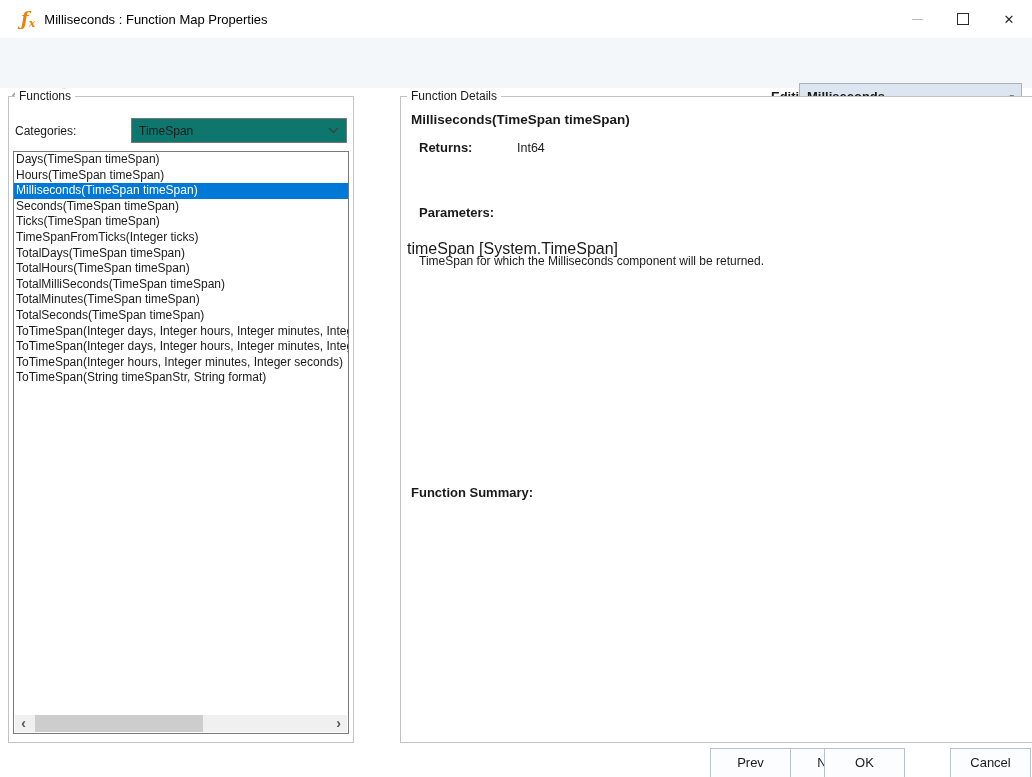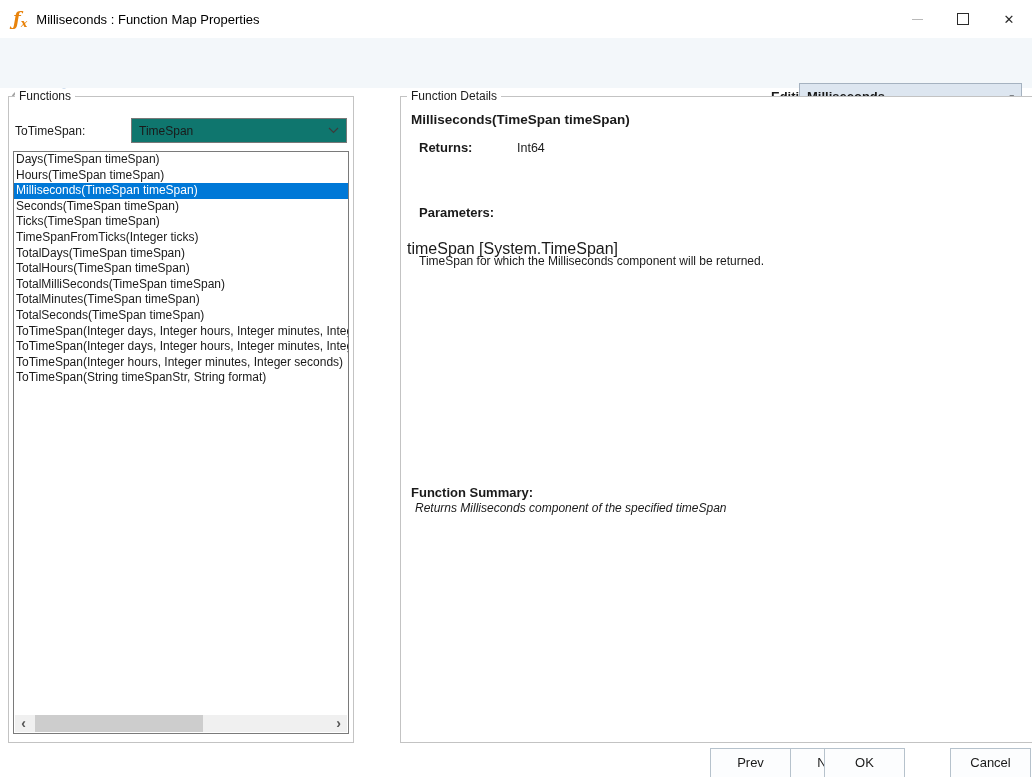--- a/index.html
+++ b/index.html
@@ -1,20 +1,20 @@
 <!DOCTYPE html>
 <html><head>
 <meta charset="utf-8">
 <style>
   html,body{margin:0;padding:0;background:#fff;}
   .window{position:relative;width:1032px;height:777px;background:#fff;overflow:hidden;
           font-family:"Liberation Sans",sans-serif;color:#1a1a1a;}
 
   
-  .titlebar{position:absolute;left:0;top:0;right:0;height:38px;background:#fff;display:flex;align-items:center;}
+  .titlebar{position:absolute;left:8px;top:0;right:0;height:38px;background:#fff;display:flex;align-items:center;}
   .app-icon{margin-left:13px;font-family:"DejaVu Serif",serif;font-style:italic;font-weight:bold;
             color:#e8830c;font-size:18px;line-height:1;}
   .app-icon .sub{font-size:11px;vertical-align:-2px;}
   .title-text{margin-left:9px;font-size:13px;color:#000;}
   .win-controls{position:absolute;right:0;top:0;height:38px;display:flex;}
   .win-btn{width:46px;height:38px;display:flex;align-items:center;justify-content:center;cursor:default;}
   .min-dash{width:11px;height:1px;background:#b9b9b9;}
   .max-box{width:10px;height:10px;border:1px solid #2b2b2b;background:transparent;}
   .close-glyph{font-size:13px;color:#2b2b2b;}
 
@@ -107,21 +107,21 @@
 
     <span class="editing-label">Editing:</span>
     <div class="editing-combo">
       <span class="editing-value">Milliseconds</span>
       <span class="editing-caret">▾</span>
     </div>
   </div>
 
   <div class="groupbox functions-box">
     <span class="legend">Functions</span>
-    <span class="categories-label">ToTimeSpan:</span>
+    <span class="categories-label">Categories:</span>
     <div class="categories-combo">
       <span class="categories-value">TimeSpan</span>
       <svg class="combo-chevron" width="11" height="7" viewBox="0 0 11 7">
         <polyline points="1,1 5.5,5.5 10,1" fill="none" stroke="#3c3c3c" stroke-width="1.2"></polyline>
       </svg>
     </div>
 
     <div class="listbox">
       <div class="list-item">Days(TimeSpan timeSpan)</div>
       <div class="list-item">Hours(TimeSpan timeSpan)</div>
@@ -149,21 +149,20 @@
 
   <div class="groupbox details-box">
     <span class="legend">Function Details</span>
     <div class="fn-signature">Milliseconds(TimeSpan timeSpan)</div>
     <div class="returns-label">Returns:</div>
     <div class="returns-value">Int64</div>
     <div class="params-label">Parameters:</div>
     <div class="param-name">timeSpan [System.TimeSpan]</div>
     <div class="param-desc">TimeSpan for which the Milliseconds component will be returned.</div>
     <div class="summary-label">Function Summary:</div>
-    <div class="summary-text">Returns Milliseconds component of the specified timeSpan</div>
   </div>
 
   <div class="footer-btn btn-prev">Prev</div>
   <div class="footer-btn btn-next">Next</div>
   <div class="footer-btn btn-ok">OK</div>
   <div class="footer-btn btn-cancel">Cancel</div>
 
 </div>
 
 </body></html>

